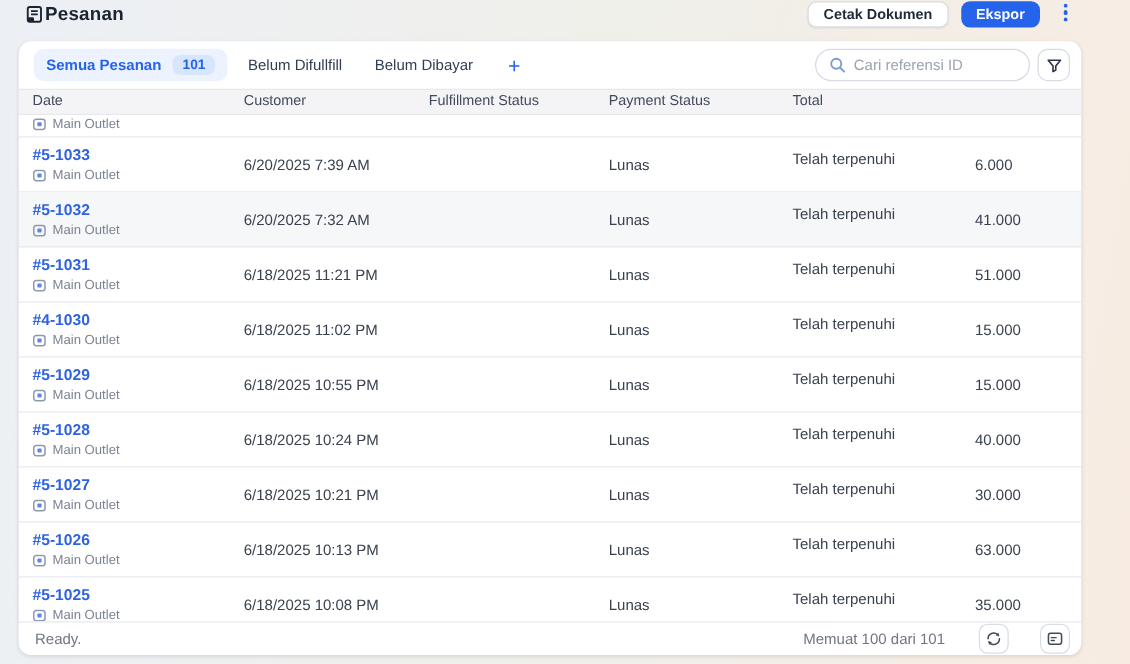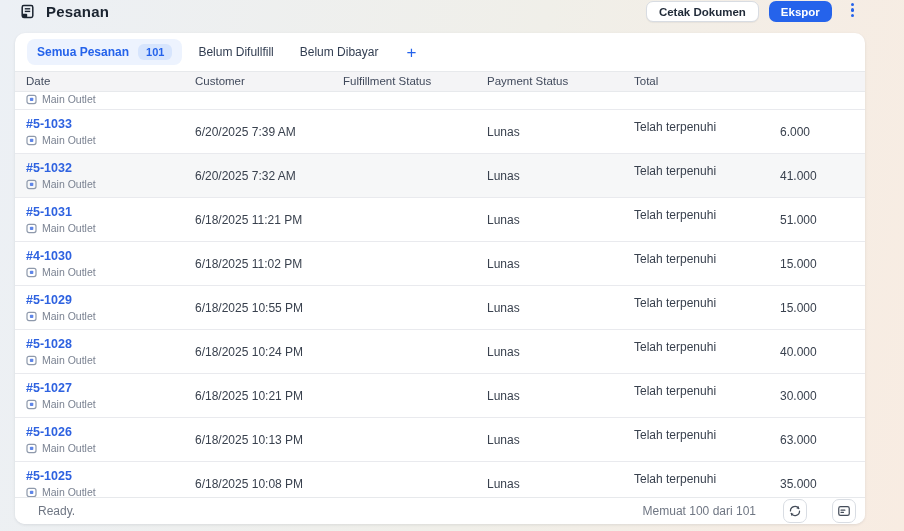--- a/index.html
+++ b/index.html
@@ -3,21 +3,21 @@
 <meta charset="utf-8">
 <style>
   * { margin:0; padding:0; box-sizing:border-box; }
   html,body { width:904px; height:531px; overflow:hidden;
     font-family:"Liberation Sans", sans-serif;
     background:linear-gradient(100deg, var(--bg_left,#ecf0f5) 0%, #f0efe9 55%, var(--bg_right,#f8ece2) 100%);
   }
   .page-header{ position:absolute; left:0; top:0; width:904px; height:33px;
     display:flex; align-items:flex-start; justify-content:space-between;
     padding:1px 48px 0 20px; }
-  .title-wrap{ display:flex; align-items:center; gap:11px; height:21px; }
+  .title-wrap{ display:flex; align-items:center; gap:1px; height:21px; }
   .page-title{ font-size:15px; font-weight:700; color:var(--title,#1b2430); letter-spacing:.2px; }
   .actions{ display:flex; height:21px; gap:10px; }
   .btn{ height:21px; padding:0 12px; border-radius:7px; font-size:11.5px; font-weight:600;
     display:flex; align-items:center; cursor:pointer; white-space:nowrap; }
   .btn.ghost{ background:#fff; border:1px solid #d8dce2; color:#1f2937; box-shadow:0 1px 1px rgba(0,0,0,.05); }
   .btn.primary{ background:var(--accent,#2563eb); color:#fff; border:none; }
   .dots{ display:flex; flex-direction:column; gap:2.2px; margin-left:7px; cursor:pointer; padding:2px; }
   .dots i{ width:3.2px; height:3.2px; border-radius:50%; background:var(--accent,#2563eb); }
 
   .card{ position:absolute; left:15px; top:33px; width:850px; height:491px; background:#fff;
@@ -52,21 +52,21 @@
   .partial-row .c1{ justify-content:flex-start; padding-top:1px; }
   .row{ height:44px; border-bottom:1px solid #e9eaee; align-items:center; cursor:pointer; }
   .row.hl{ background:var(--row_highlight,#f6f7f8); }
   .cell{ font-size:12px; color:#39414e; white-space:nowrap; }
   .c1{ display:flex; flex-direction:column; justify-content:space-between; gap:3px; }
   .order-link{ color:var(--link,#2e62e0); font-size:12.5px; font-weight:600; text-decoration:none; }
   .outlet-line{ display:flex; align-items:center; gap:5px; font-size:10.5px; color:#7b8392; }
   .fulfill{ transform:translateY(-5px); }
 
   .card-footer{ flex:0 0 27px; height:27px; border-top:1px solid #e7e9ec; background:#fff;
-    display:flex; align-items:center; justify-content:space-between; padding:0 9px 0 23px; }
+    display:flex; align-items:center; justify-content:space-between; padding:0 9px 0 13px; }
   .status-text{ font-size:12px; color:#6f7683; }
   .footer-right{ display:flex; align-items:center; gap:25px; }
   .loading-text{ font-size:12px; color:#6f7683; margin-right:2px; }
   .small-btn{ width:24px; height:24px; border:1px solid #d9dde3; border-radius:7px; background:#fff;
     display:flex; align-items:center; justify-content:center; cursor:pointer; }
   svg{ display:block; }
 </style>
 </head>
 <body>
 
@@ -105,20 +105,38 @@
         <div class="tab">
     <span>Belum Difullfill</span>
 
   </div>
         <div class="tab">
     <span>Belum Dibayar</span>
 
   </div>
         <span class="plus">+</span>
     </div>
+    <div class="search-wrap">
+      <div class="search">
+        <span>
+          <svg width="14" height="14" viewBox="0 0 14 14">
+            <circle cx="6" cy="6" r="4" fill="none" stroke="#7b9bd2" stroke-width="1.5"></circle>
+            <line x1="9.2" y1="9.2" x2="12.3" y2="12.3" stroke="#7b9bd2" stroke-width="1.5" stroke-linecap="round"></line>
+          </svg>
+        </span>
+        <input type="text" placeholder="Cari referensi ID" style="">
+      </div>
+      <div class="icon-btn">
+        <span>
+          <svg width="15" height="15" viewBox="0 0 15 15">
+            <path d="M2.6 3.2 h9.8 l-3.8 4.6 v3.2 l-2.2 1.3 v-4.5 z" fill="none" stroke="#2b3547" stroke-width="1.3" stroke-linejoin="round"></path>
+          </svg>
+        </span>
+      </div>
+    </div>
   </div>
 
   <div class="thead grid">
       <span>Date</span>
       <span>Customer</span>
       <span>Fulfillment Status</span>
       <span>Payment Status</span>
       <span>Total</span>
     </div>
 

